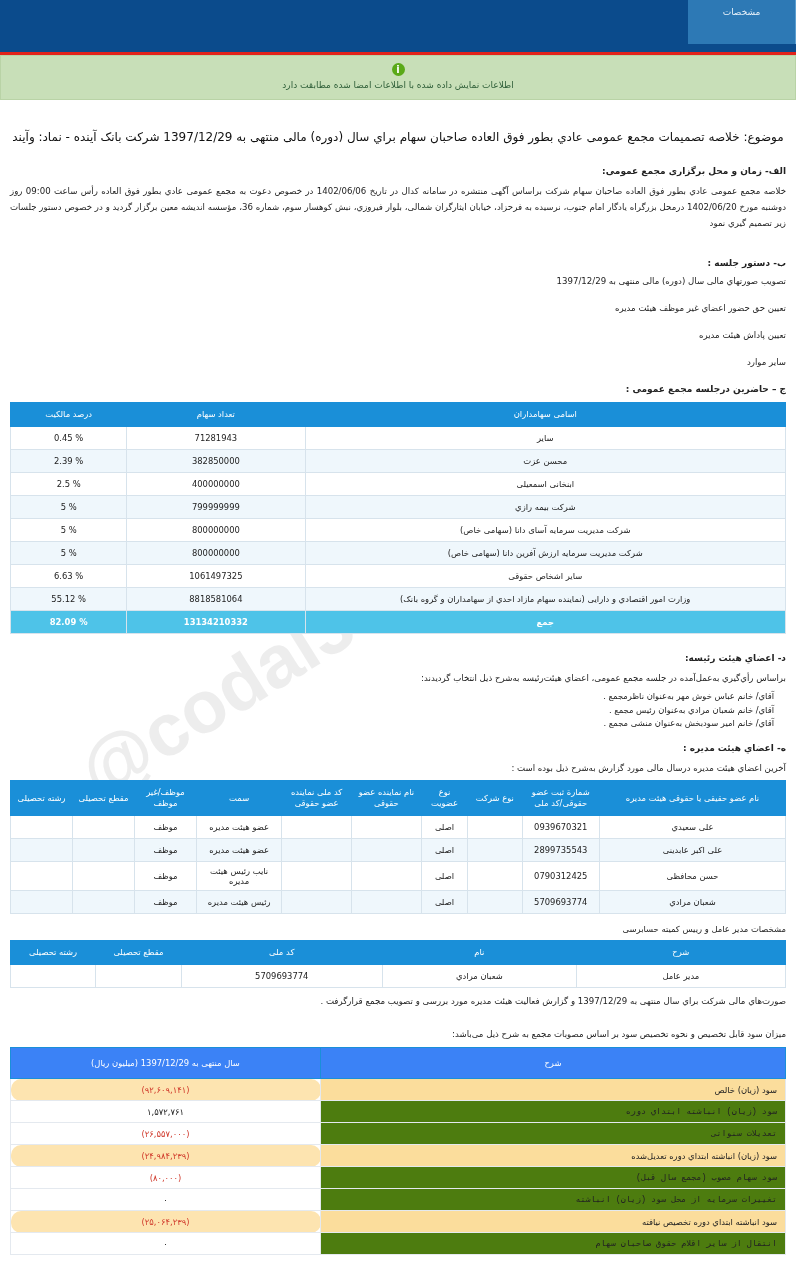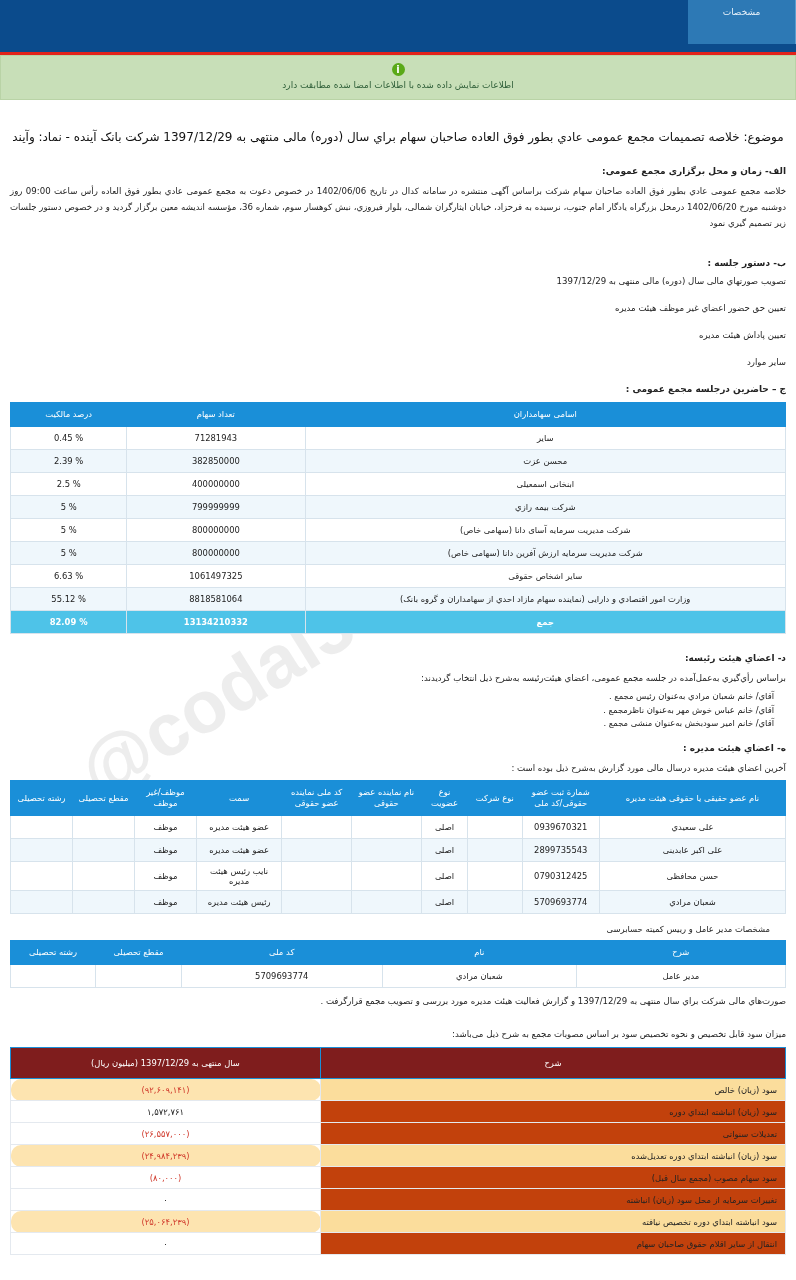--- a/index.html
+++ b/index.html
@@ -150,49 +150,49 @@
     background: #4ec3e8 !important;
     color: #ffffff;
     font-weight: bold;
   }
   td.name-cell { text-align: right; padding-right: 8px; }
 
   .tbl-wrap { margin-bottom: 6px; }
   .mini-note {
     font-size: 8.4px;
     text-align: right;
-    margin: 10px 16px 6px 0;
+    margin: 10px 0 6px 0;
   }
 
   
   table.fin {
     width: 100%;
     border-collapse: collapse;
     font-size: 8.4px;
     table-layout: fixed;
   }
   table.fin th {
-    background: #7f1d1d;
+    background: #3b82f6;
     color: #fff;
     font-weight: normal;
     padding: 9px 4px;
     border: 1px solid #1a8fd8;
     text-align: center;
     line-height: 1.45;
   }
   table.fin td {
     border: 1px solid #e4e9ef;
     padding: 4px 8px;
     height: 13px;
   }
   table.fin td.lbl { text-align: right; }
   table.fin td.val { text-align: center; border-radius: 10px; }
   tr.hl td.lbl { background: #fbdd9c; }
   tr.hl td.val { background: #fde4b0; color: #d0392b; }
-  tr.pl td.lbl { background: #c2410c; }
+  tr.pl td.lbl { background: #4d7c0f; font-family: Liberation Mono, monospace; }
   tr.pl td.val { background: #ffffff; color: #d0392b; }
   tr.pl td.val.black { color: #222; }
 
   
   .wm {
     position: absolute;
     left: 0; top: 0; right: 0; bottom: 0;
     pointer-events: none;
     z-index: 1;
     overflow: hidden;
@@ -312,22 +312,22 @@
         </tr>
       </tbody>
     </table>
   </div>
 
   <div class="spacer-sm"></div>
 
   <div class="sec-title">د- اعضاي هیئت رئیسه:</div>
   <div class="para para-right">براساس رأي‌گیري به‌عمل‌آمده در جلسه مجمع عمومی، اعضاي هیئت‌رئیسه به‌شرح ذیل انتخاب گردیدند:</div>
   <ul class="presidium-list">
+    <li>آقاي/ خانم  عباس خوش مهر  به‌عنوان ناظرمجمع .</li>
     <li>آقاي/ خانم  شعبان مرادي  به‌عنوان رئیس مجمع .</li>
-    <li>آقاي/ خانم  عباس خوش مهر  به‌عنوان ناظرمجمع .</li>
     <li>آقاي/ خانم  امیر سودبخش  به‌عنوان منشی مجمع .</li>
   </ul>
 
   <div class="spacer-sm"></div>
 
   <div class="sec-title">ه- اعضاي هیئت مدیره :</div>
   <div class="para para-right">آخرین اعضاي هیئت مدیره درسال مالی مورد گزارش به‌شرح ذیل بوده است :</div>
   <div class="tbl-wrap">
     <table class="gt">
       <colgroup>

